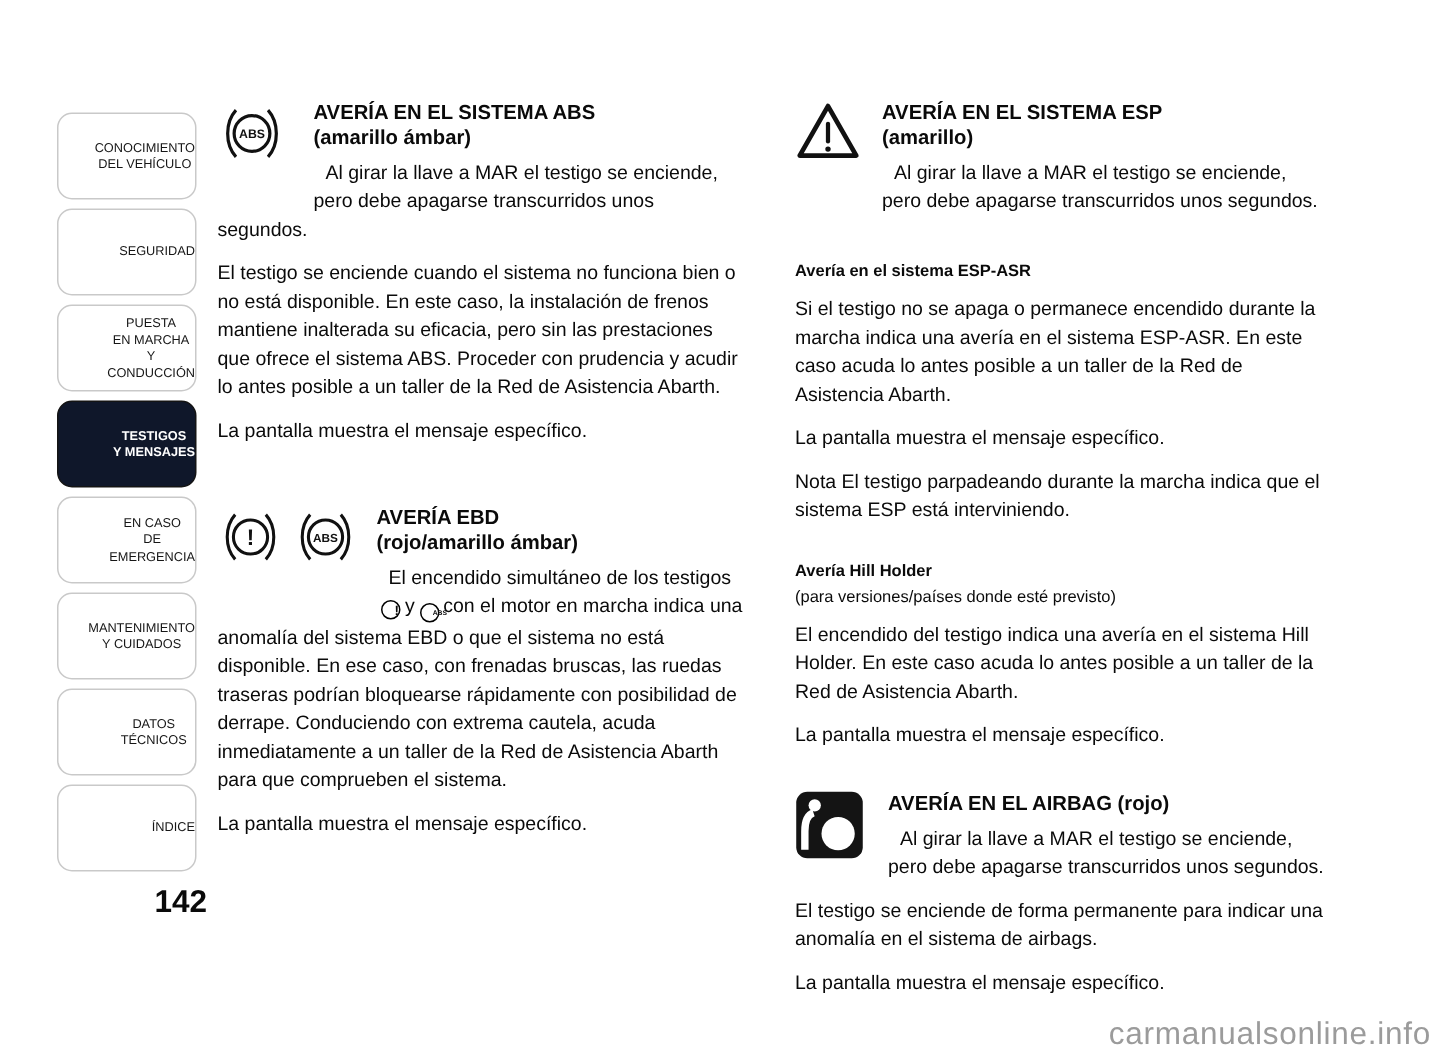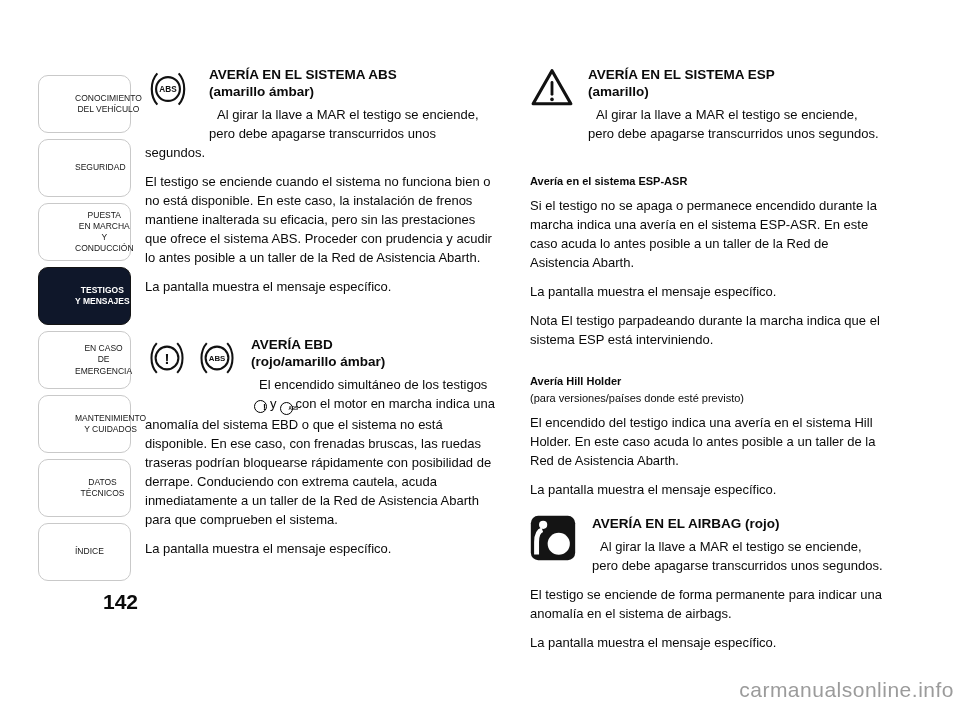--- a/index.html
+++ b/index.html
@@ -15,21 +15,21 @@
   
   .sidebar {
     position: absolute; left: 38px; top: 75px; width: 93px;
     display: flex; flex-direction: column; gap: 6px;
   }
   .tab {
     height: 58px;
     border: 1px solid #c9c9c9;
     border-radius: 10px;
     background: #ffffff;
-    display: flex; align-items: center; justify-content: flex-start;
+    display: flex; align-items: center; justify-content: flex-end;
     text-align: center;
     font-size: 8.5px; line-height: 1.3; color: #161616;
     cursor: pointer;
     padding-left: 36px;
   }
   .tab span { white-space: pre-line; }
   .tab.active { background: #0f172a; border-color: #141414; color: #ffffff; font-weight: bold; }
 
   .page-num {
     position: absolute; left: 43px; top: 590px; width: 95px;
@@ -51,21 +51,21 @@
 
   .sect-title { font-size: 13.5px; line-height: 17px; font-weight: bold; margin-bottom: 5px; }
   .sub-title  { font-size: 11px; line-height: 17px; font-weight: bold; margin-bottom: 6px; }
   .sub-title .normal { font-weight: normal; }
   .para { margin-bottom: 10px; }
   .para-first { text-indent: 8px; }
 
   .sect-ebd    { margin-top: 30px; }
   .sect-espasr { margin-top: 20px; }
   .sect-hill   { margin-top: 24px; }
-  .sect-airbag { margin-top: 16px; }
+  .sect-airbag { margin-top: 28px; }
 
   
   .sym {
     display: inline-block; width: 13px; height: 13px;
     border: 1px solid #000; border-radius: 50%;
     text-align: center; font-weight: bold; margin: 0 3px; vertical-align: -2px;
   }
   .sym-excl { font-size: 9px;  line-height: 12px; }
   .sym-abs  { font-size: 4.5px; line-height: 12px; }
 

